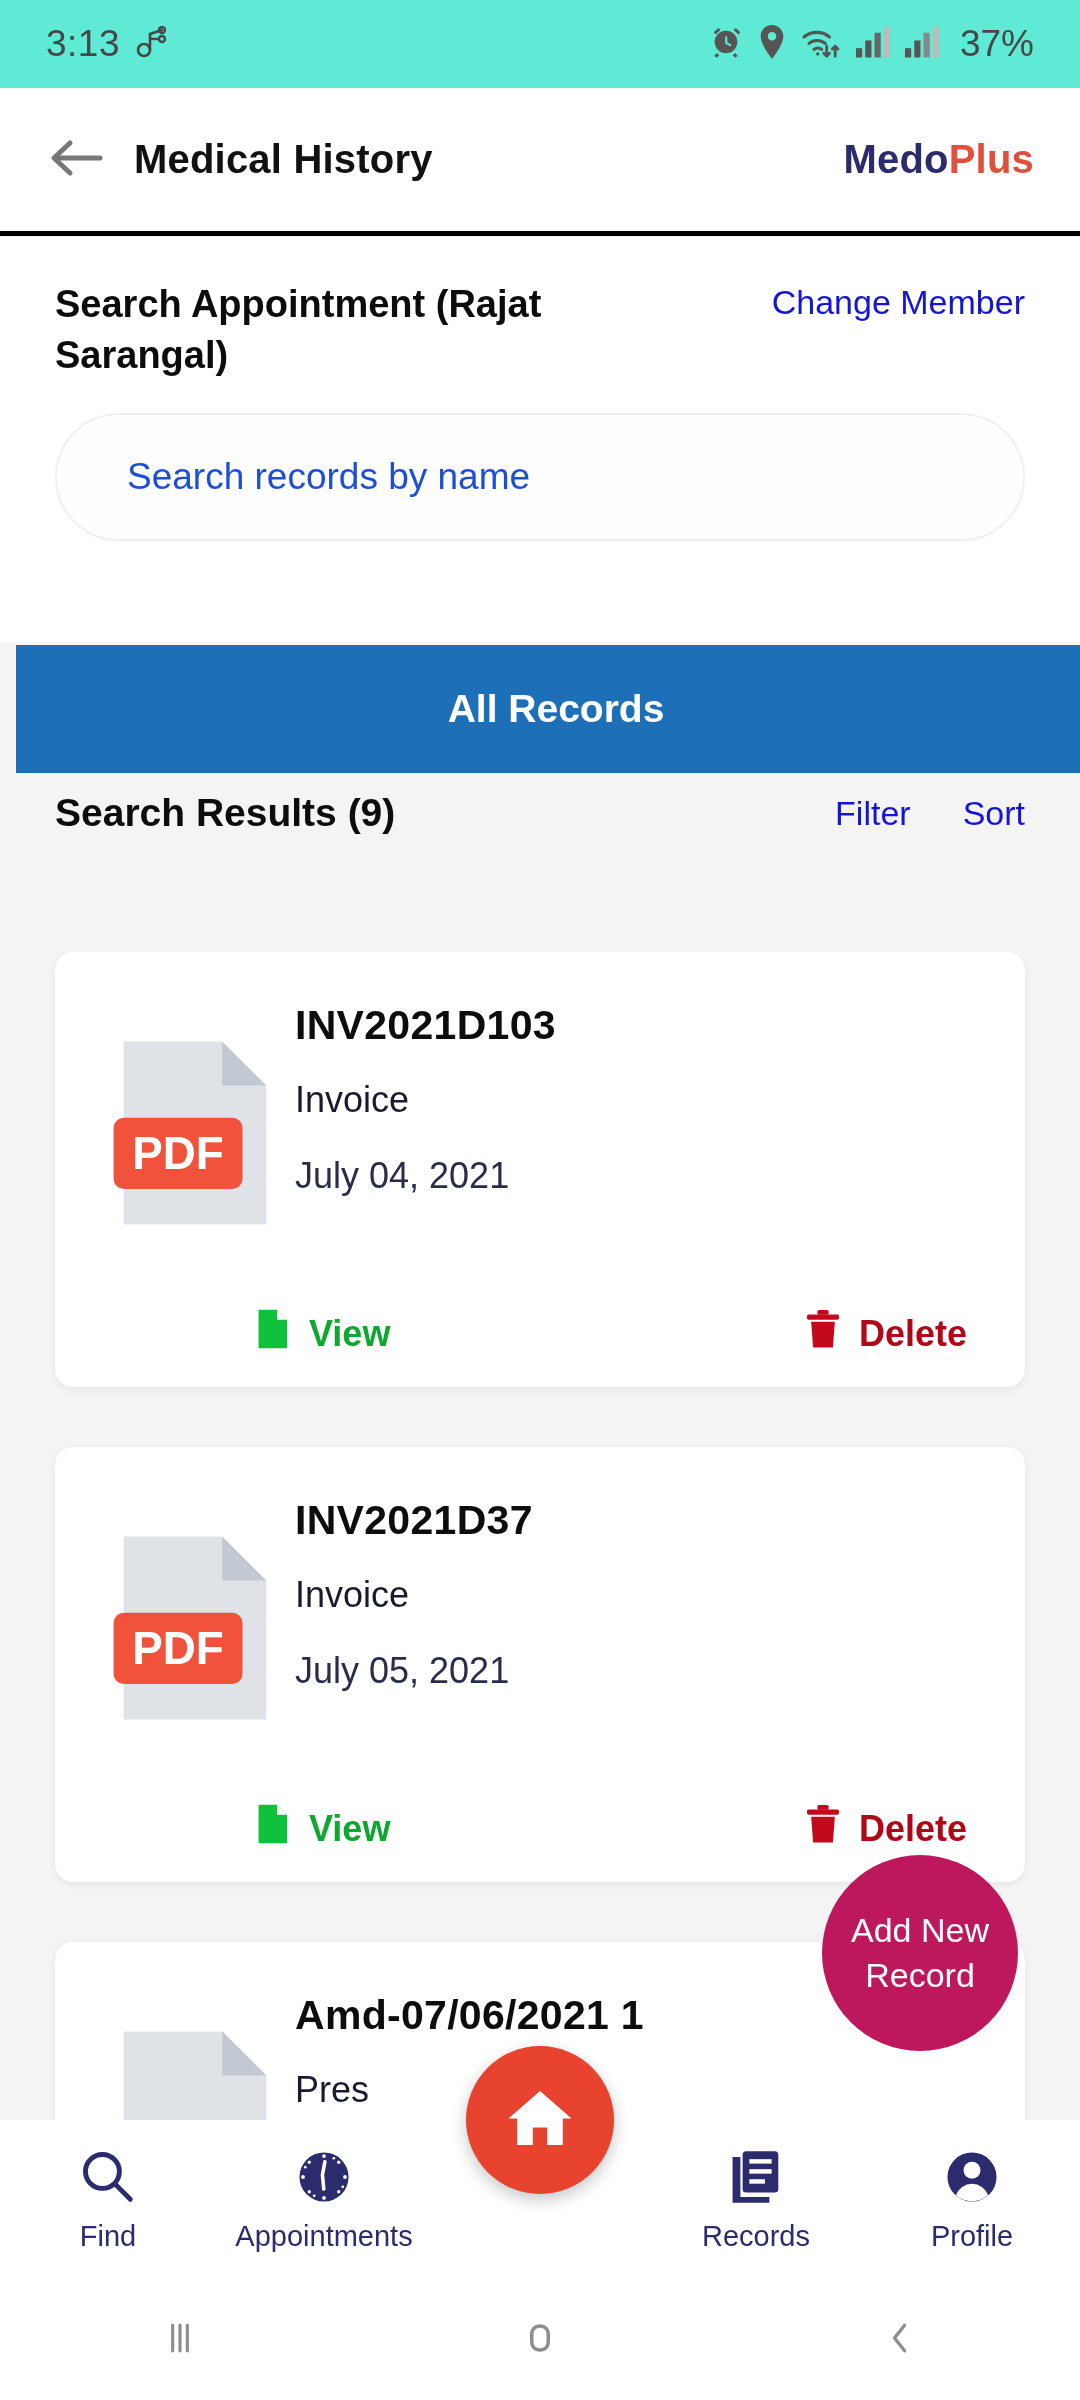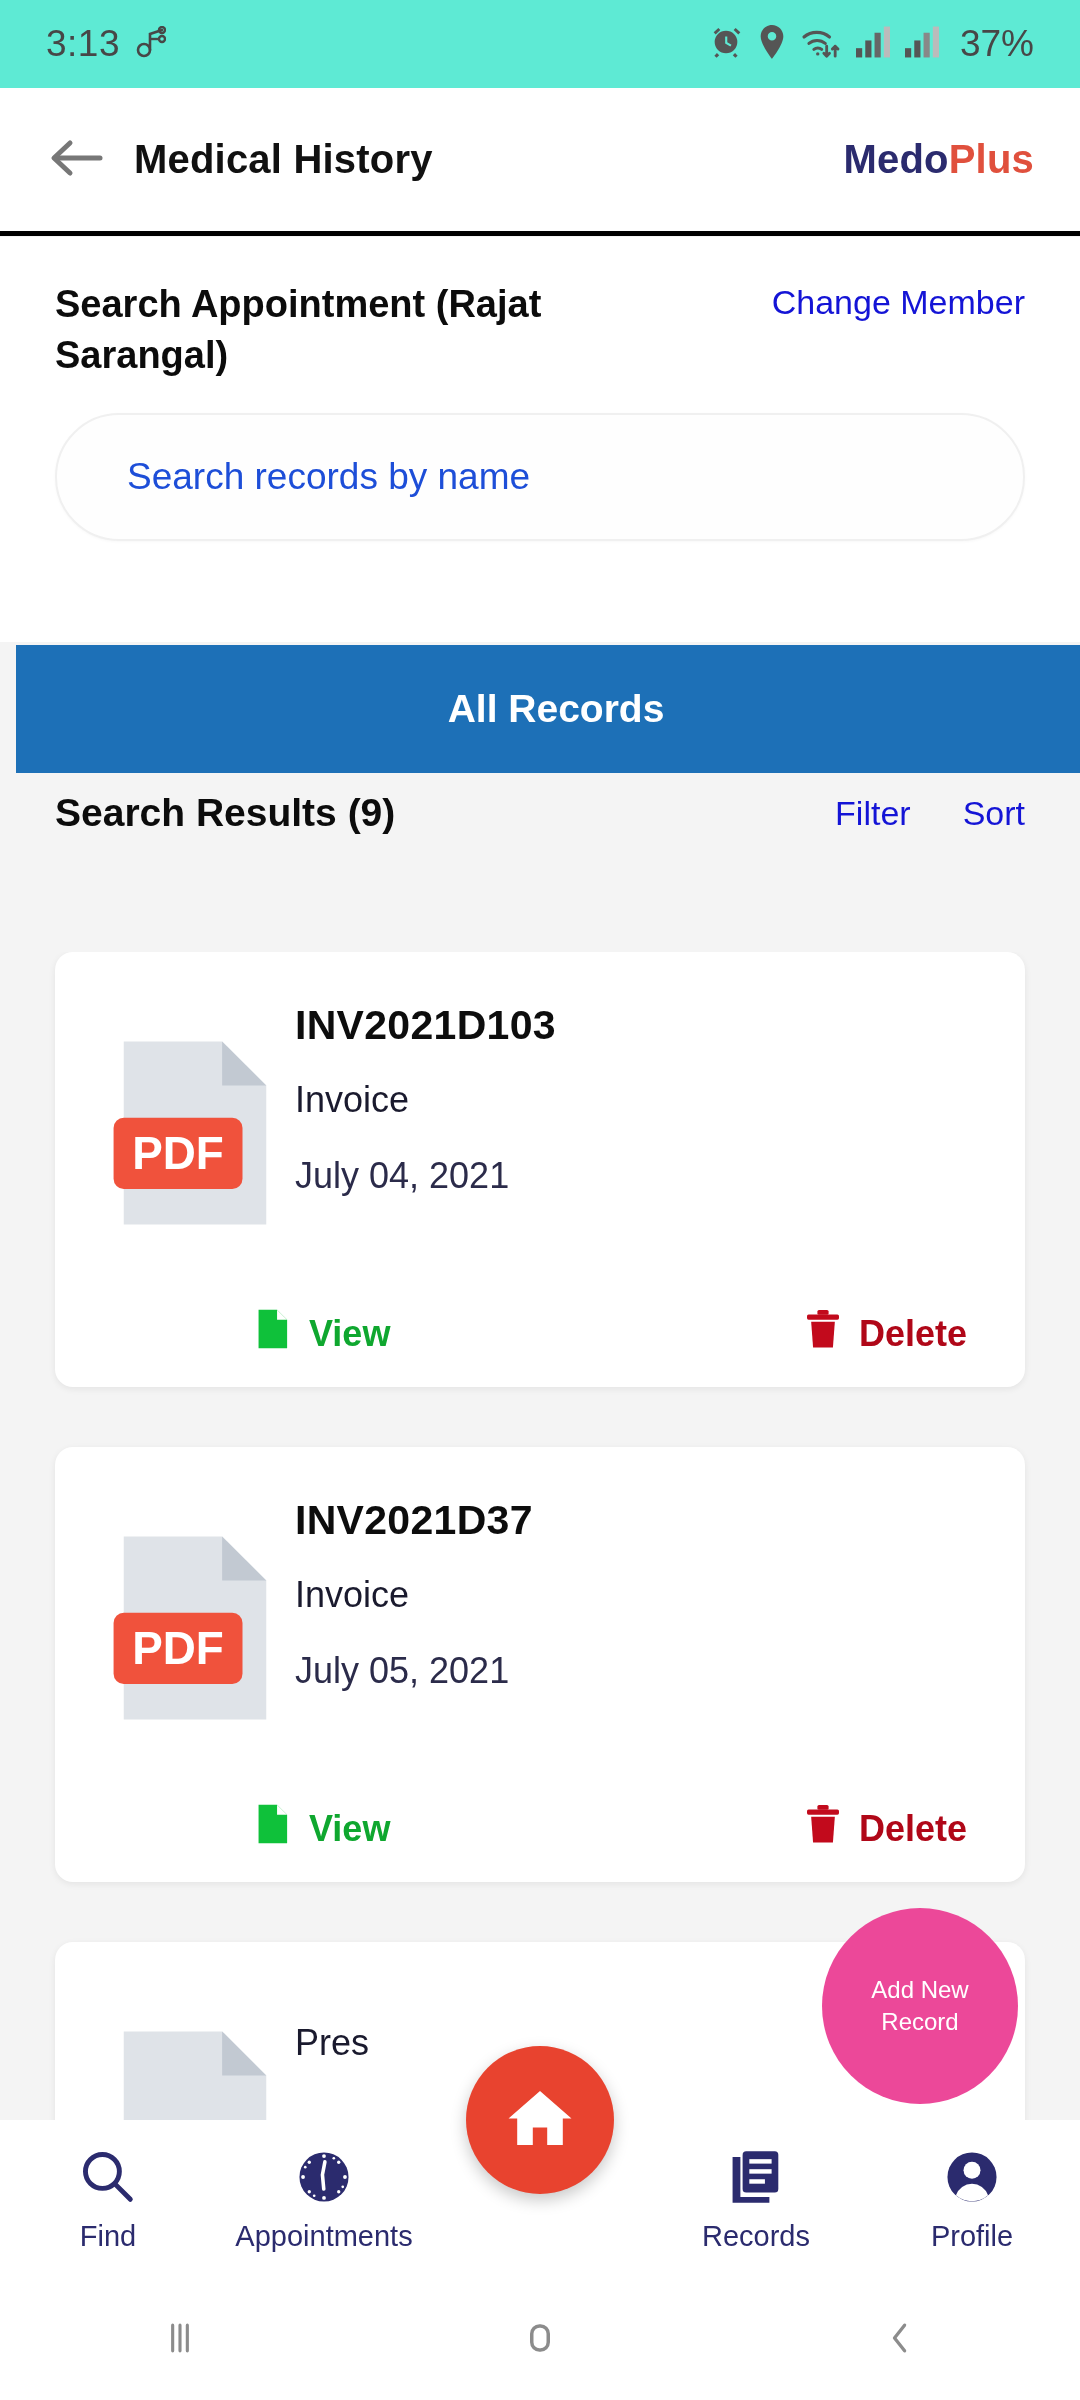--- a/index.html
+++ b/index.html
@@ -126,28 +126,28 @@
     margin-top: 80px; padding: 0 18px 0 160px;
   }
   .act { display: flex; align-items: center; gap: 20px; }
   .act-view span { color: #0fa72f; font-size: 36px; font-weight: bold; }
   .act-delete { margin-left: auto; }
   .act-delete span { color: #b00718; font-size: 36px; font-weight: bold; }
 
   
   .fab-add {
     position: absolute;
-    left: 822px; top: 1908px;
+    left: 822px; top: 1855px;
     width: 196px; height: 196px;
     border-radius: 50%;
-    background: #ec4899;
+    background: #be185d;
     color: #ffffff;
     display: flex; align-items: center; justify-content: center;
     text-align: center;
-    font-size: 24px; line-height: 1.32;
+    font-size: 34px; line-height: 1.32;
     font-weight: normal;
     z-index: 30;
   }
 
   
   .bottomnav {
     position: absolute; left: 0; bottom: 120px;
     width: 1080px; height: 160px;
     background: #ffffff;
     display: flex; align-items: center;
@@ -359,20 +359,21 @@
 
     <div class="card">
       <div class="card-main">
         <div class="pdf-icon-wrap">
           <svg width="170" height="190" viewBox="0 0 100 112">
             <path d="M8 2 H66 L92 28 V110 H8 Z" fill="#dfe3e8"></path>
             <path d="M66 2 L92 28 H66 Z" fill="#c2c9d2"></path>
           </svg>
         </div>
         <div class="card-info">
+          <div class="card-title">Amd-07/06/2021 1</div>
           <div class="card-type">Pres</div>
         </div>
       </div>
     </div>
 
   </div>
 
   <div class="fab-add">
     <div>
       <span>Add New</span><br>

